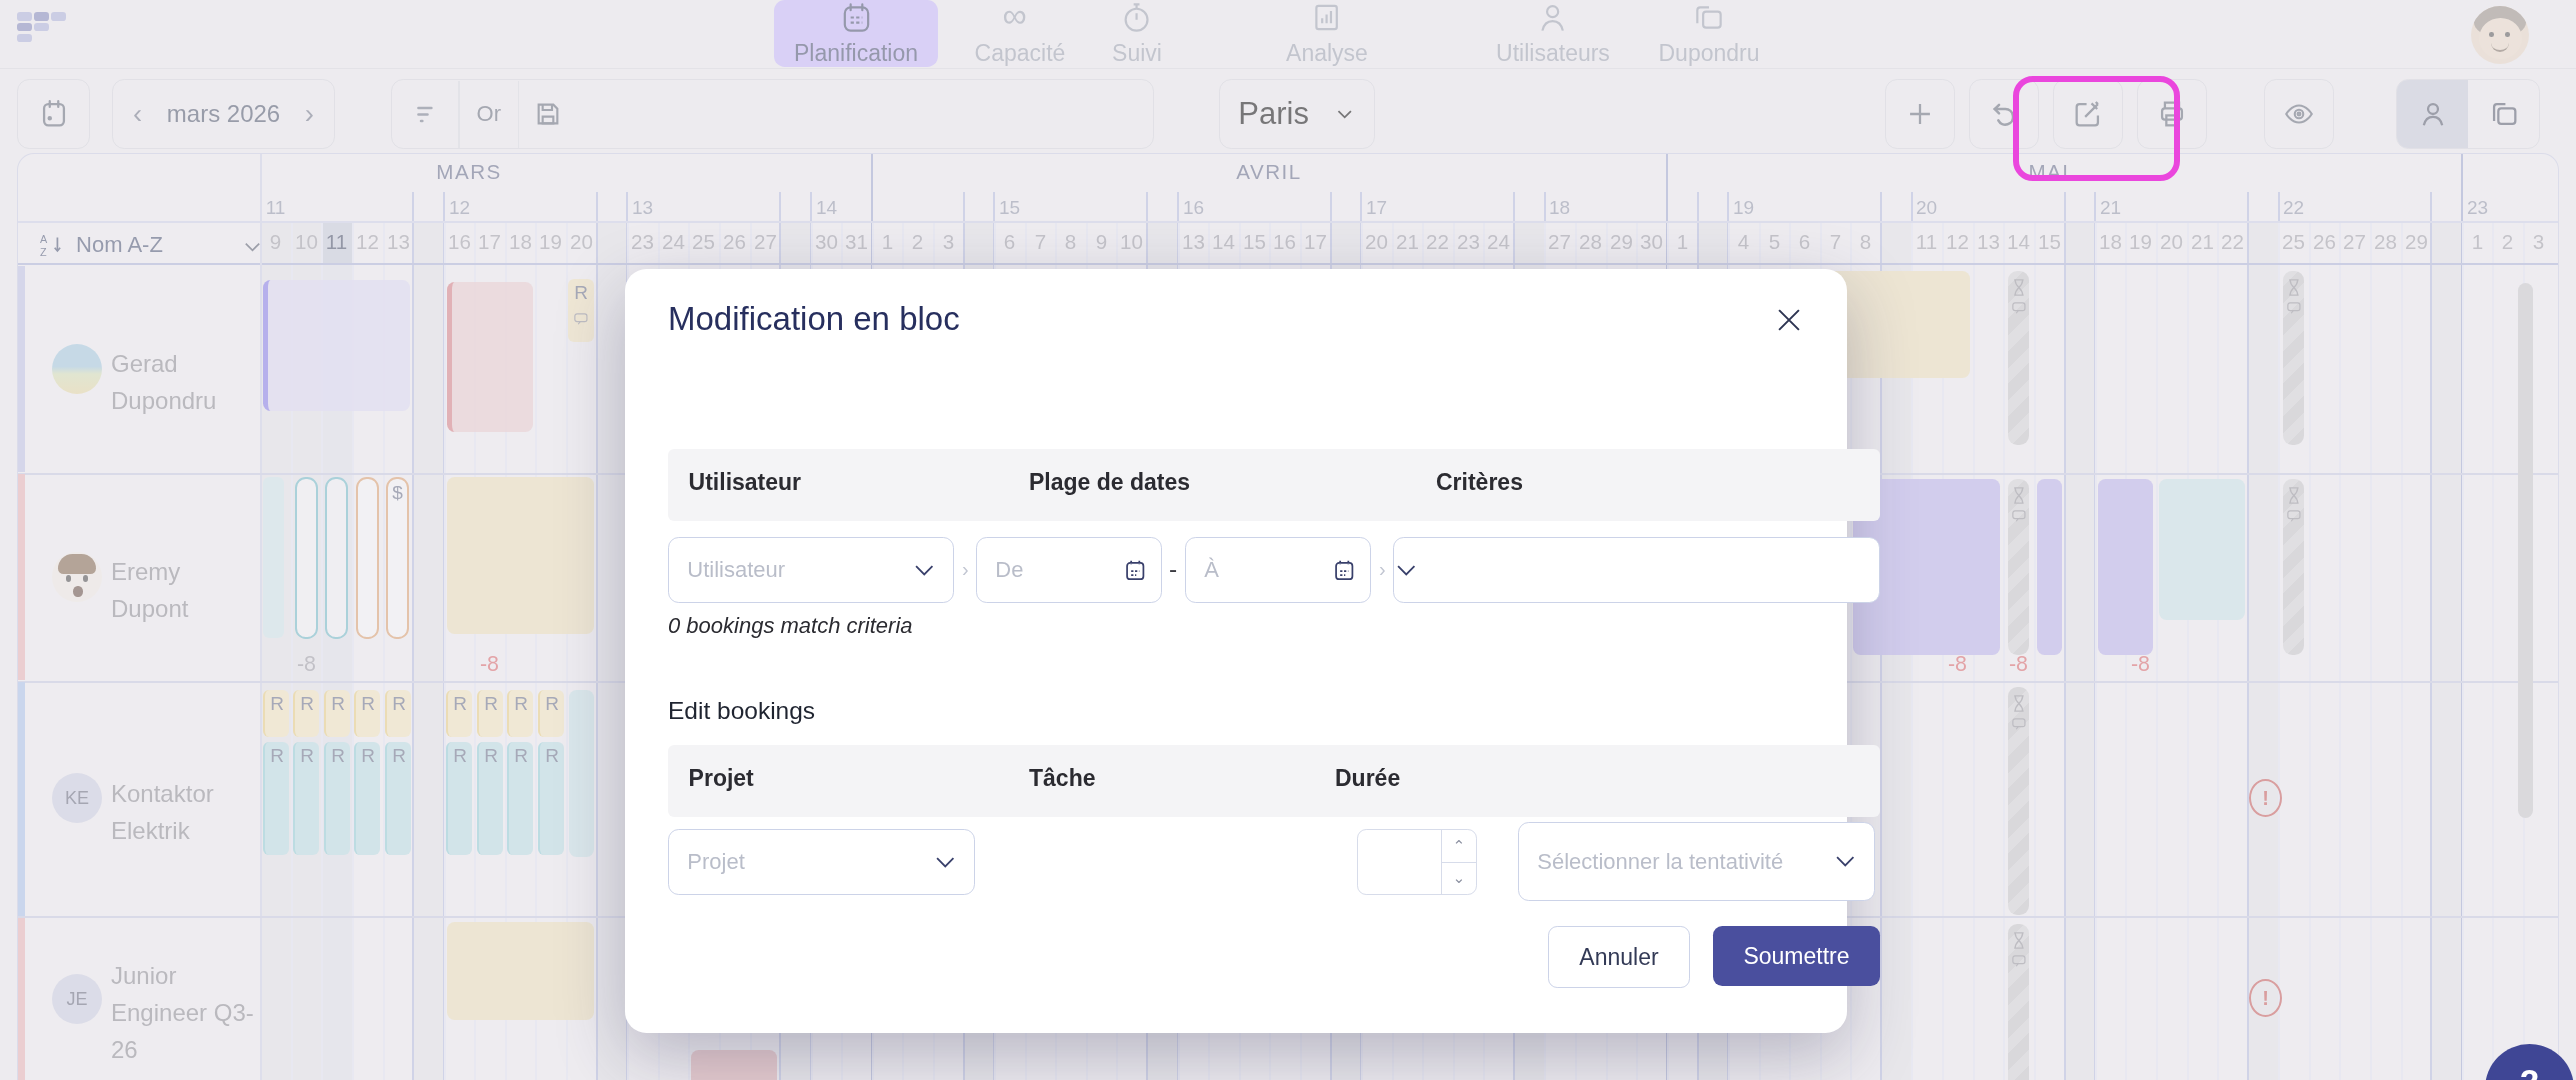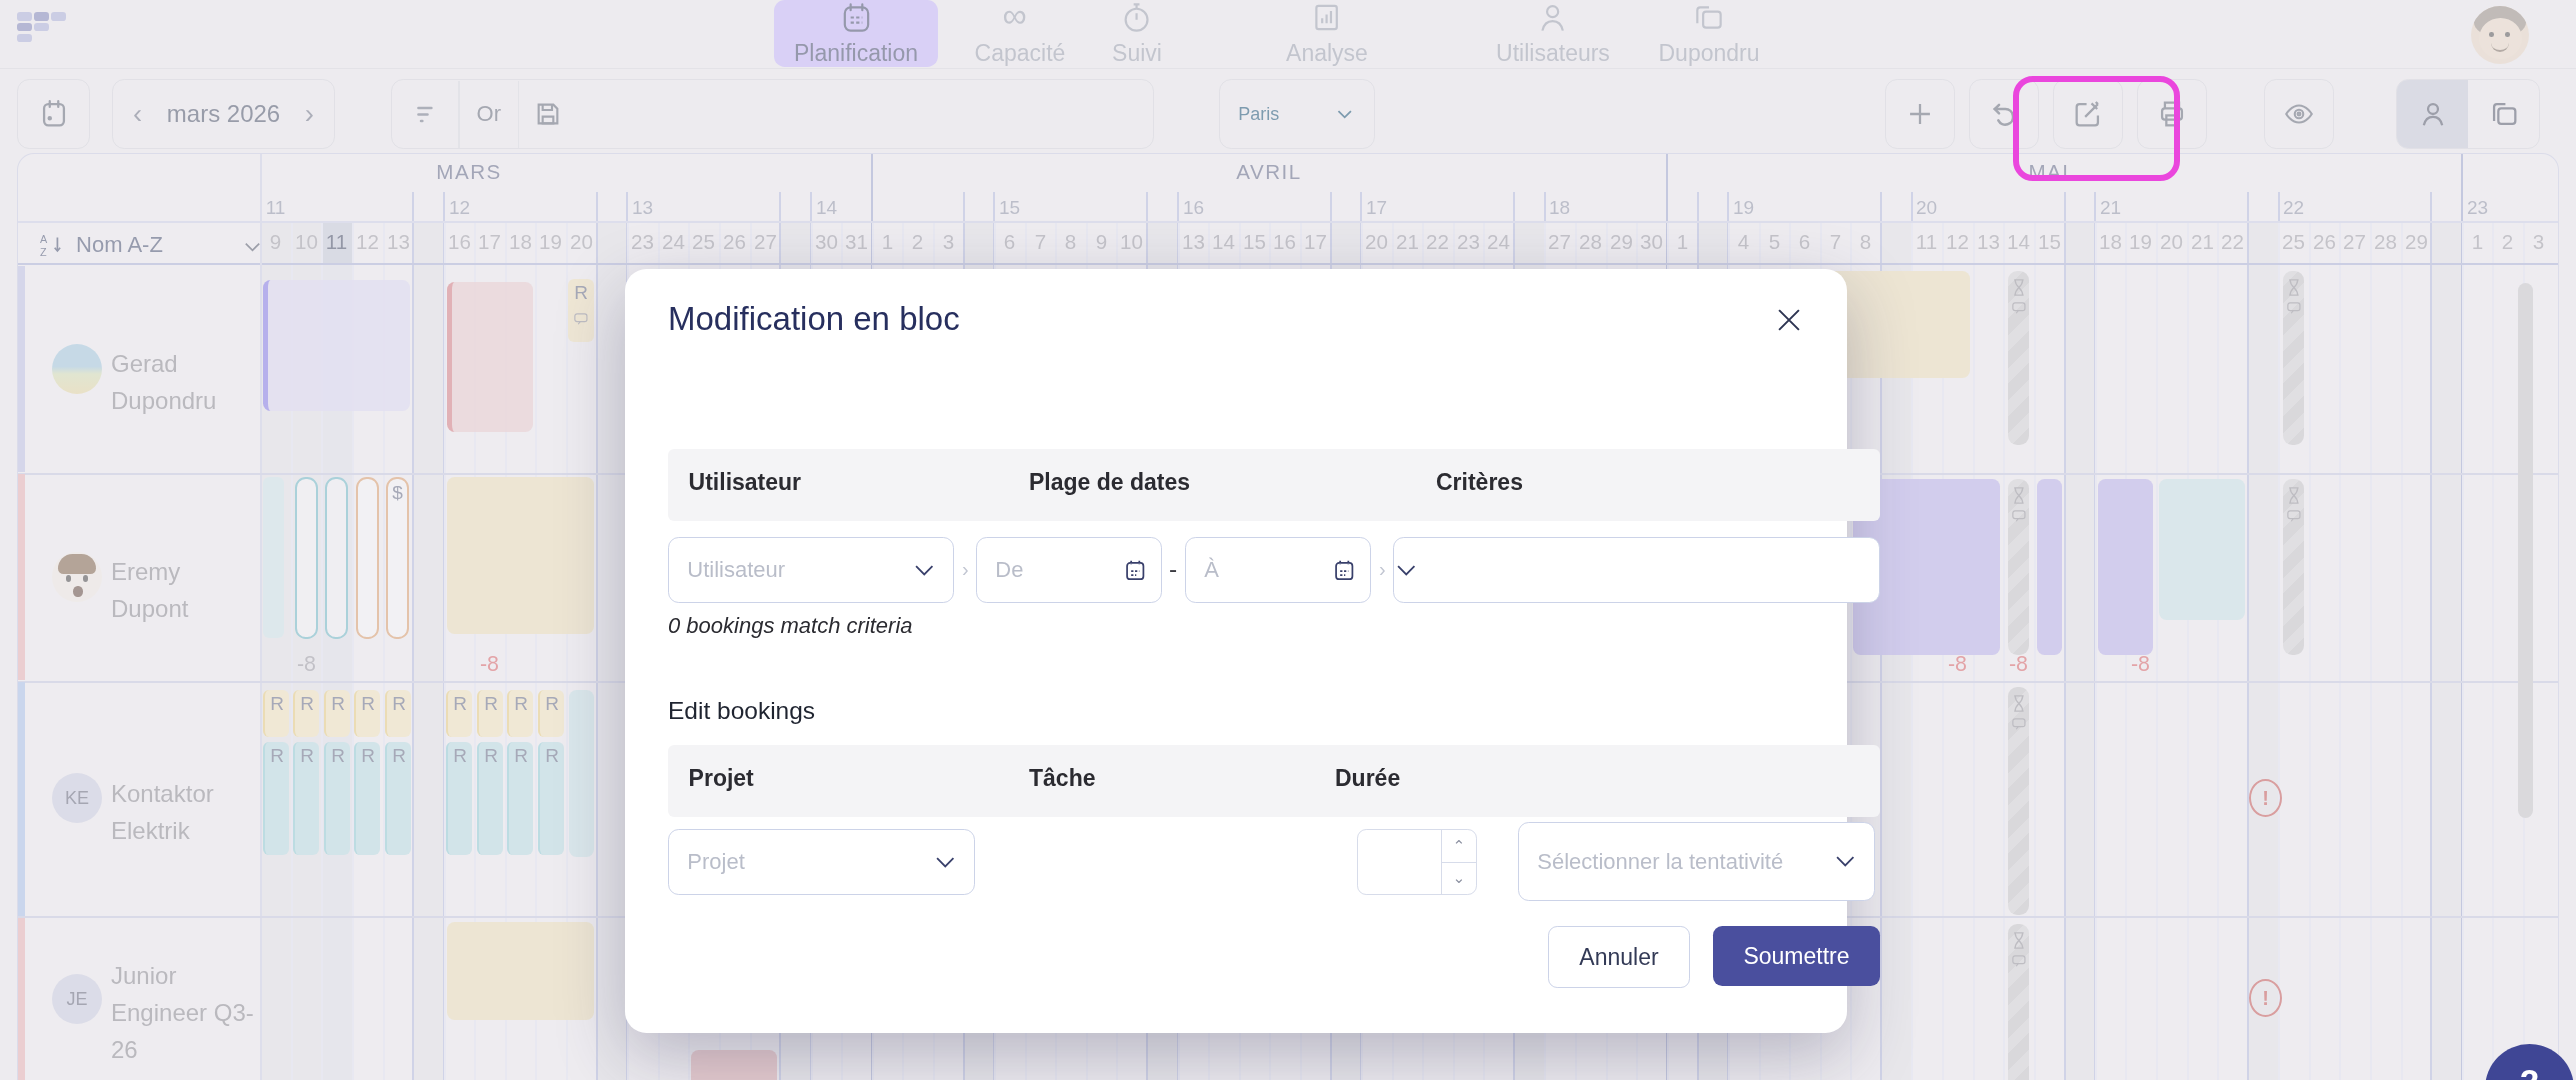--- a/index.html
+++ b/index.html
@@ -31,21 +31,21 @@
   #periodnav{left:112px;top:79px;width:223px;height:70px;border:1.5px solid #d4d5dc;border-radius:12.2px;display:flex;align-items:center;justify-content:space-between;padding:0 20px;color:#434c63;}
   #periodnav .chev{font-size:27.5px;color:#6a7183;cursor:pointer;}
   #periodnav .plabel{font-size:24px;}
   #filterbox{left:391px;top:79px;width:763px;height:70px;border:1.5px solid #d4d5dc;border-radius:12.2px;display:flex;align-items:center;}
   #filterbox .fico{margin:0 15.3px 0 20px;color:#6d7484;}
   #filterbox input{flex:1;border:none;outline:none;background:transparent;font-size:23px;color:#434c63;font-family:inherit;}
   #filterbox input::placeholder{color:#b3b6c2;}
   #filterbox .vsep{width:1.5px;height:67px;background:#d9dae1;}
   #filterbox .orlbl{width:58px;text-align:center;font-size:22px;color:#5d6473;}
   #filterbox .saveico{width:57px;display:flex;justify-content:center;color:#5d6473;cursor:pointer;}
-  #teamdd{left:1219px;top:79px;width:156px;height:70px;border:1.5px solid #d4d5dc;border-radius:12.2px;display:flex;align-items:center;justify-content:space-between;padding:0 18.3px;color:#0c4a6e;font-size:18px;cursor:pointer;}
+  #teamdd{left:1219px;top:79px;width:156px;height:70px;border:1.5px solid #d4d5dc;border-radius:12.2px;display:flex;align-items:center;justify-content:space-between;padding:0 18.3px;color:#000000;font-size:31px;cursor:pointer;}
   #seg{left:2396px;top:79px;width:144px;height:70px;border:1.5px solid #d4d5dc;border-radius:12.2px;overflow:hidden;display:flex;}
   #seg .cell{width:50%;display:flex;align-items:center;justify-content:center;color:#4c5364;cursor:pointer;}
   #seg .cell.on{background:#c7cbd9;}
   #seg svg{width:34px;height:34px;}
 
   
   #grid{left:17px;top:153px;width:2542px;height:928px;border:1.5px solid #c9cce4;border-bottom:none;border-radius:17px 17px 0 0;background:#eeedf0;overflow:hidden;}
   .colbg{top:67px;bottom:0;background:#e3e3e6;}
   .today-head{background:#c5cad9;}
   .today-body{background:rgba(203,208,222,.42);}

